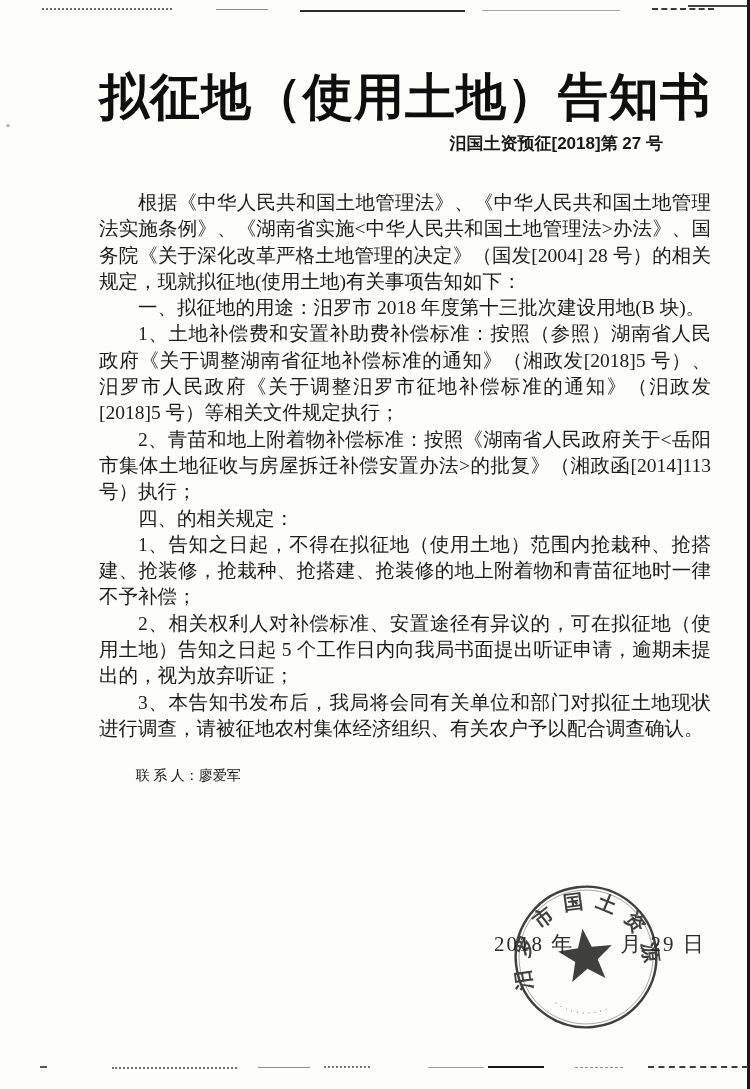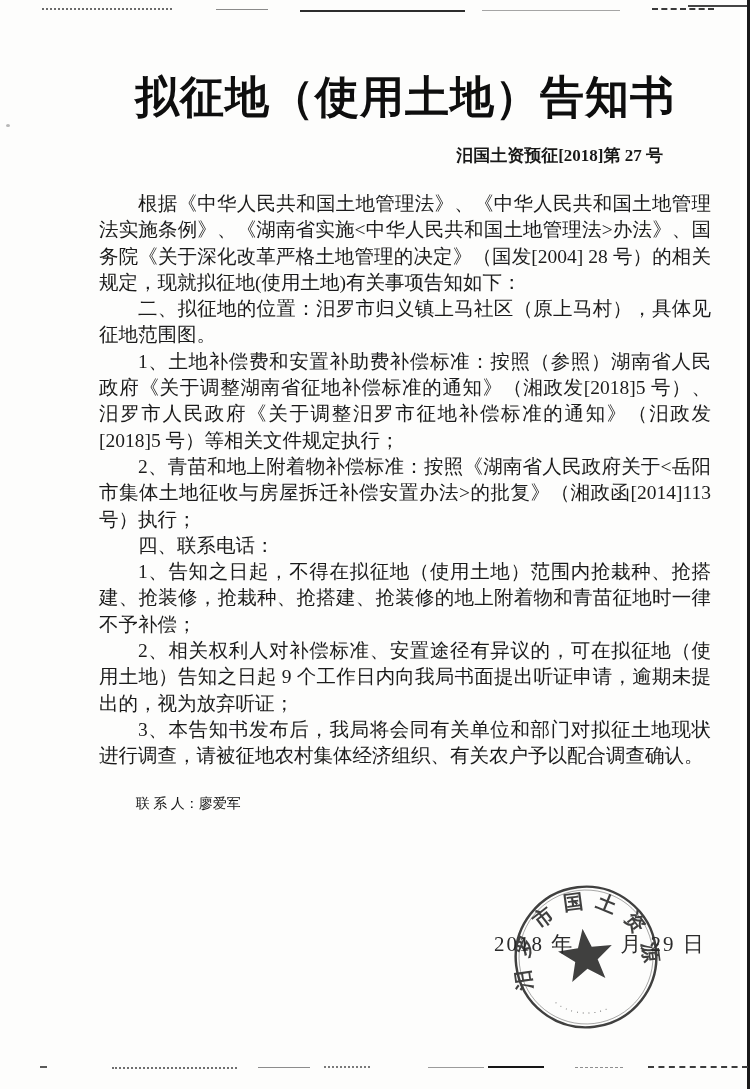--- a/index.html
+++ b/index.html
@@ -36,36 +36,36 @@
   .content {
     position: absolute;
     left: 99px;
     top: 0;
     width: 612px;
     padding-top: 72px;
   }
   .doc-title {
     font-family: "Liberation Sans", "DejaVu Sans", sans-serif;
     font-weight: 900;
-    font-size: 44px;
+    font-size: 50px;
     line-height: 50px;
     letter-spacing: 1px;
     text-align: center;
     color: #0e0e0e;
   }
   .doc-number {
-    margin-top: 22px;
+    margin-top: 10px;
     padding-right: 48px;
     text-align: right;
-    font-family: Liberation Serif, serif;
+    font-family: Liberation Sans, sans-serif;
     font-weight: bold;
     font-size: 17px;
     color: #181818;
   }
-  .doc-body { margin-top: 24px; }
+  .doc-body { margin-top: 35px; }
   .doc-body p {
     font-size: 19.5px;
     line-height: 26.3px;
     text-align: justify;
     text-justify: inter-ideograph;
     text-indent: 2em;
     color: #1b1b1b;
   }
   .contacts { margin-top: 18px; padding-left: 2.3em; }
   .contacts .line {
@@ -129,26 +129,26 @@
   <div class="artifact a-bot-6"></div>
   <div class="artifact a-bot-7"></div>
   <div class="artifact a-bot-8"></div>
 
   <div class="content">
     <div class="doc-title">拟征地（使用土地）告知书</div>
     <div class="doc-number">汨国土资预征[2018]第 27 号</div>
 
     <div class="doc-body">
       <p>根据《中华人民共和国土地管理法》、《中华人民共和国土地管理法实施条例》、《湖南省实施&lt;中华人民共和国土地管理法&gt;办法》、国务院《关于深化改革严格土地管理的决定》（国发[2004] 28 号）的相关规定，现就拟征地(使用土地)有关事项告知如下：</p>
-      <p>二、拟征地的位置：汨罗市归义镇上马社区（原上马村），具体见征地范围图。</p>
+      <p>一、拟征地的用途：汨罗市 2018 年度第十三批次建设用地(B 块)。</p>
       <p>1、土地补偿费和安置补助费补偿标准：按照（参照）湖南省人民政府《关于调整湖南省征地补偿标准的通知》（湘政发[2018]5 号）、汨罗市人民政府《关于调整汨罗市征地补偿标准的通知》（汨政发[2018]5 号）等相关文件规定执行；</p>
       <p>2、青苗和地上附着物补偿标准：按照《湖南省人民政府关于&lt;岳阳市集体土地征收与房屋拆迁补偿安置办法&gt;的批复》（湘政函[2014]113 号）执行；</p>
-      <p>四、联系电话：</p>
+      <p>四、的相关规定：</p>
       <p>1、告知之日起，不得在拟征地（使用土地）范围内抢栽种、抢搭建、抢装修，抢栽种、抢搭建、抢装修的地上附着物和青苗征地时一律不予补偿；</p>
-      <p>2、相关权利人对补偿标准、安置途径有异议的，可在拟征地（使用土地）告知之日起 9 个工作日内向我局书面提出听证申请，逾期未提出的，视为放弃听证；</p>
+      <p>2、相关权利人对补偿标准、安置途径有异议的，可在拟征地（使用土地）告知之日起 5 个工作日内向我局书面提出听证申请，逾期未提出的，视为放弃听证；</p>
       <p>3、本告知书发布后，我局将会同有关单位和部门对拟征土地现状进行调查，请被征地农村集体经济组织、有关农户予以配合调查确认。</p>
     </div>
 
     <div class="contacts">
       <div class="line">联 系 人：廖爱军</div>
     </div>
   </div>
 
   <div class="date-line">
     <span>2018 年</span>

